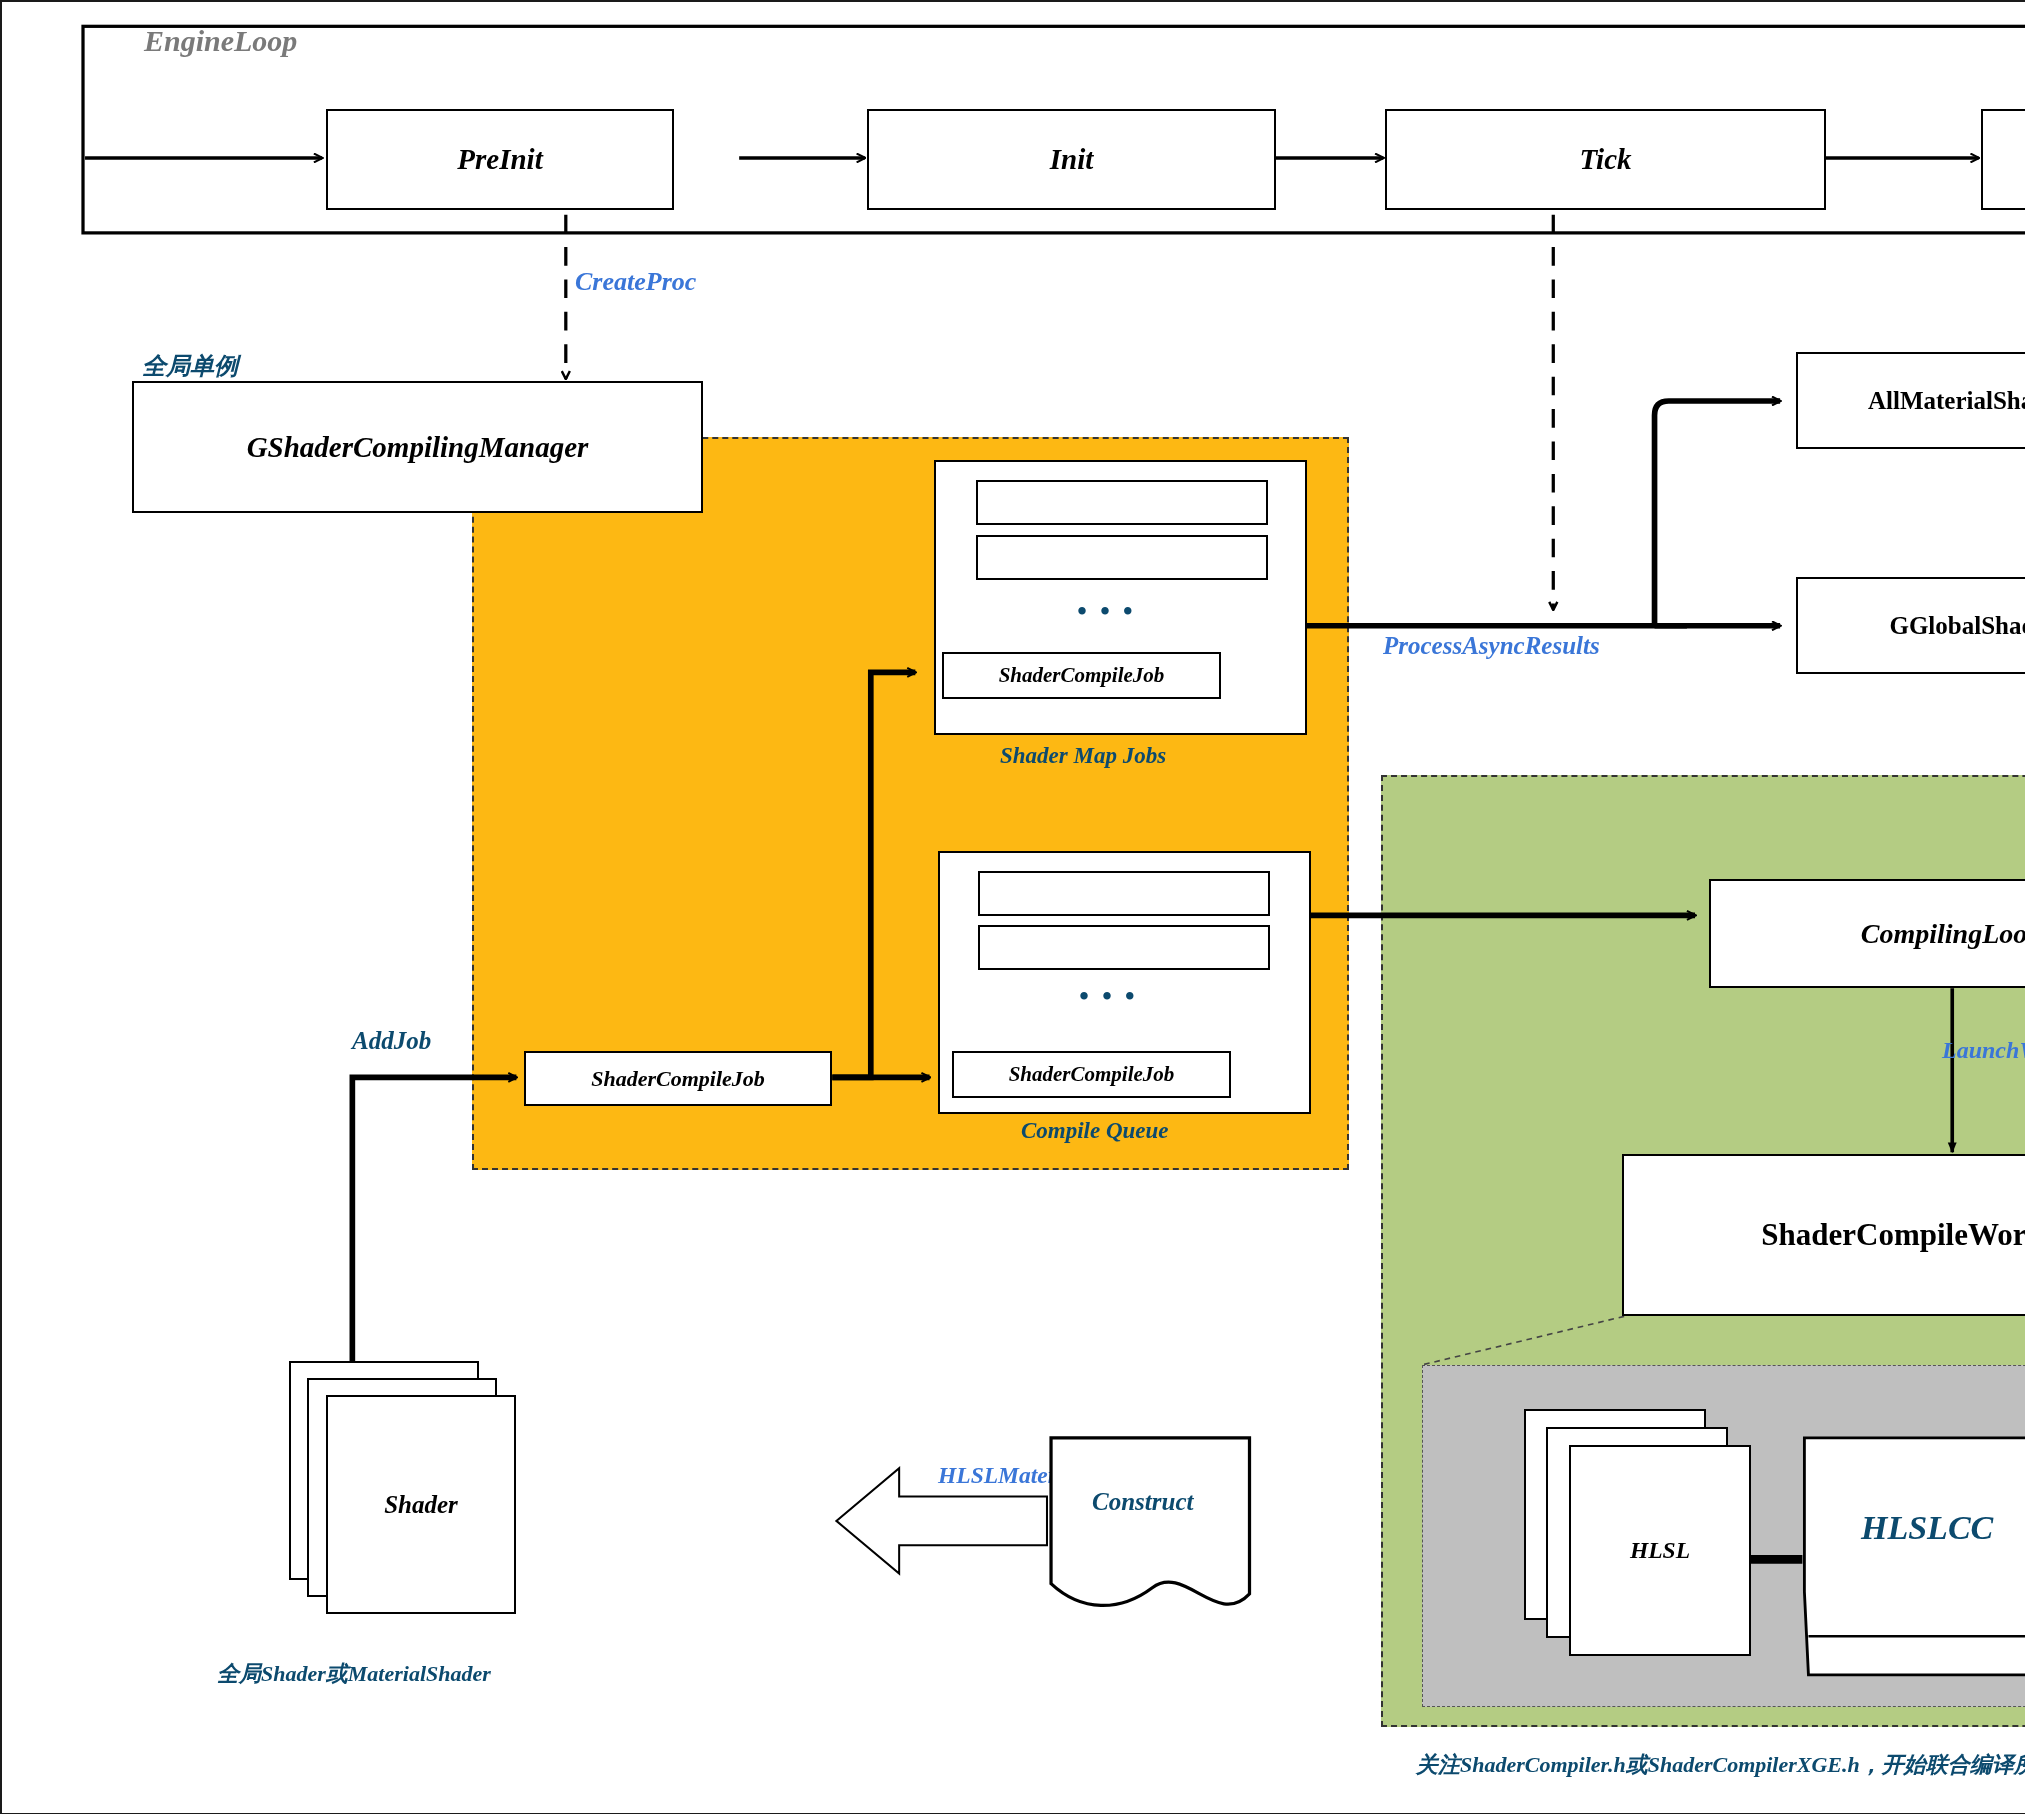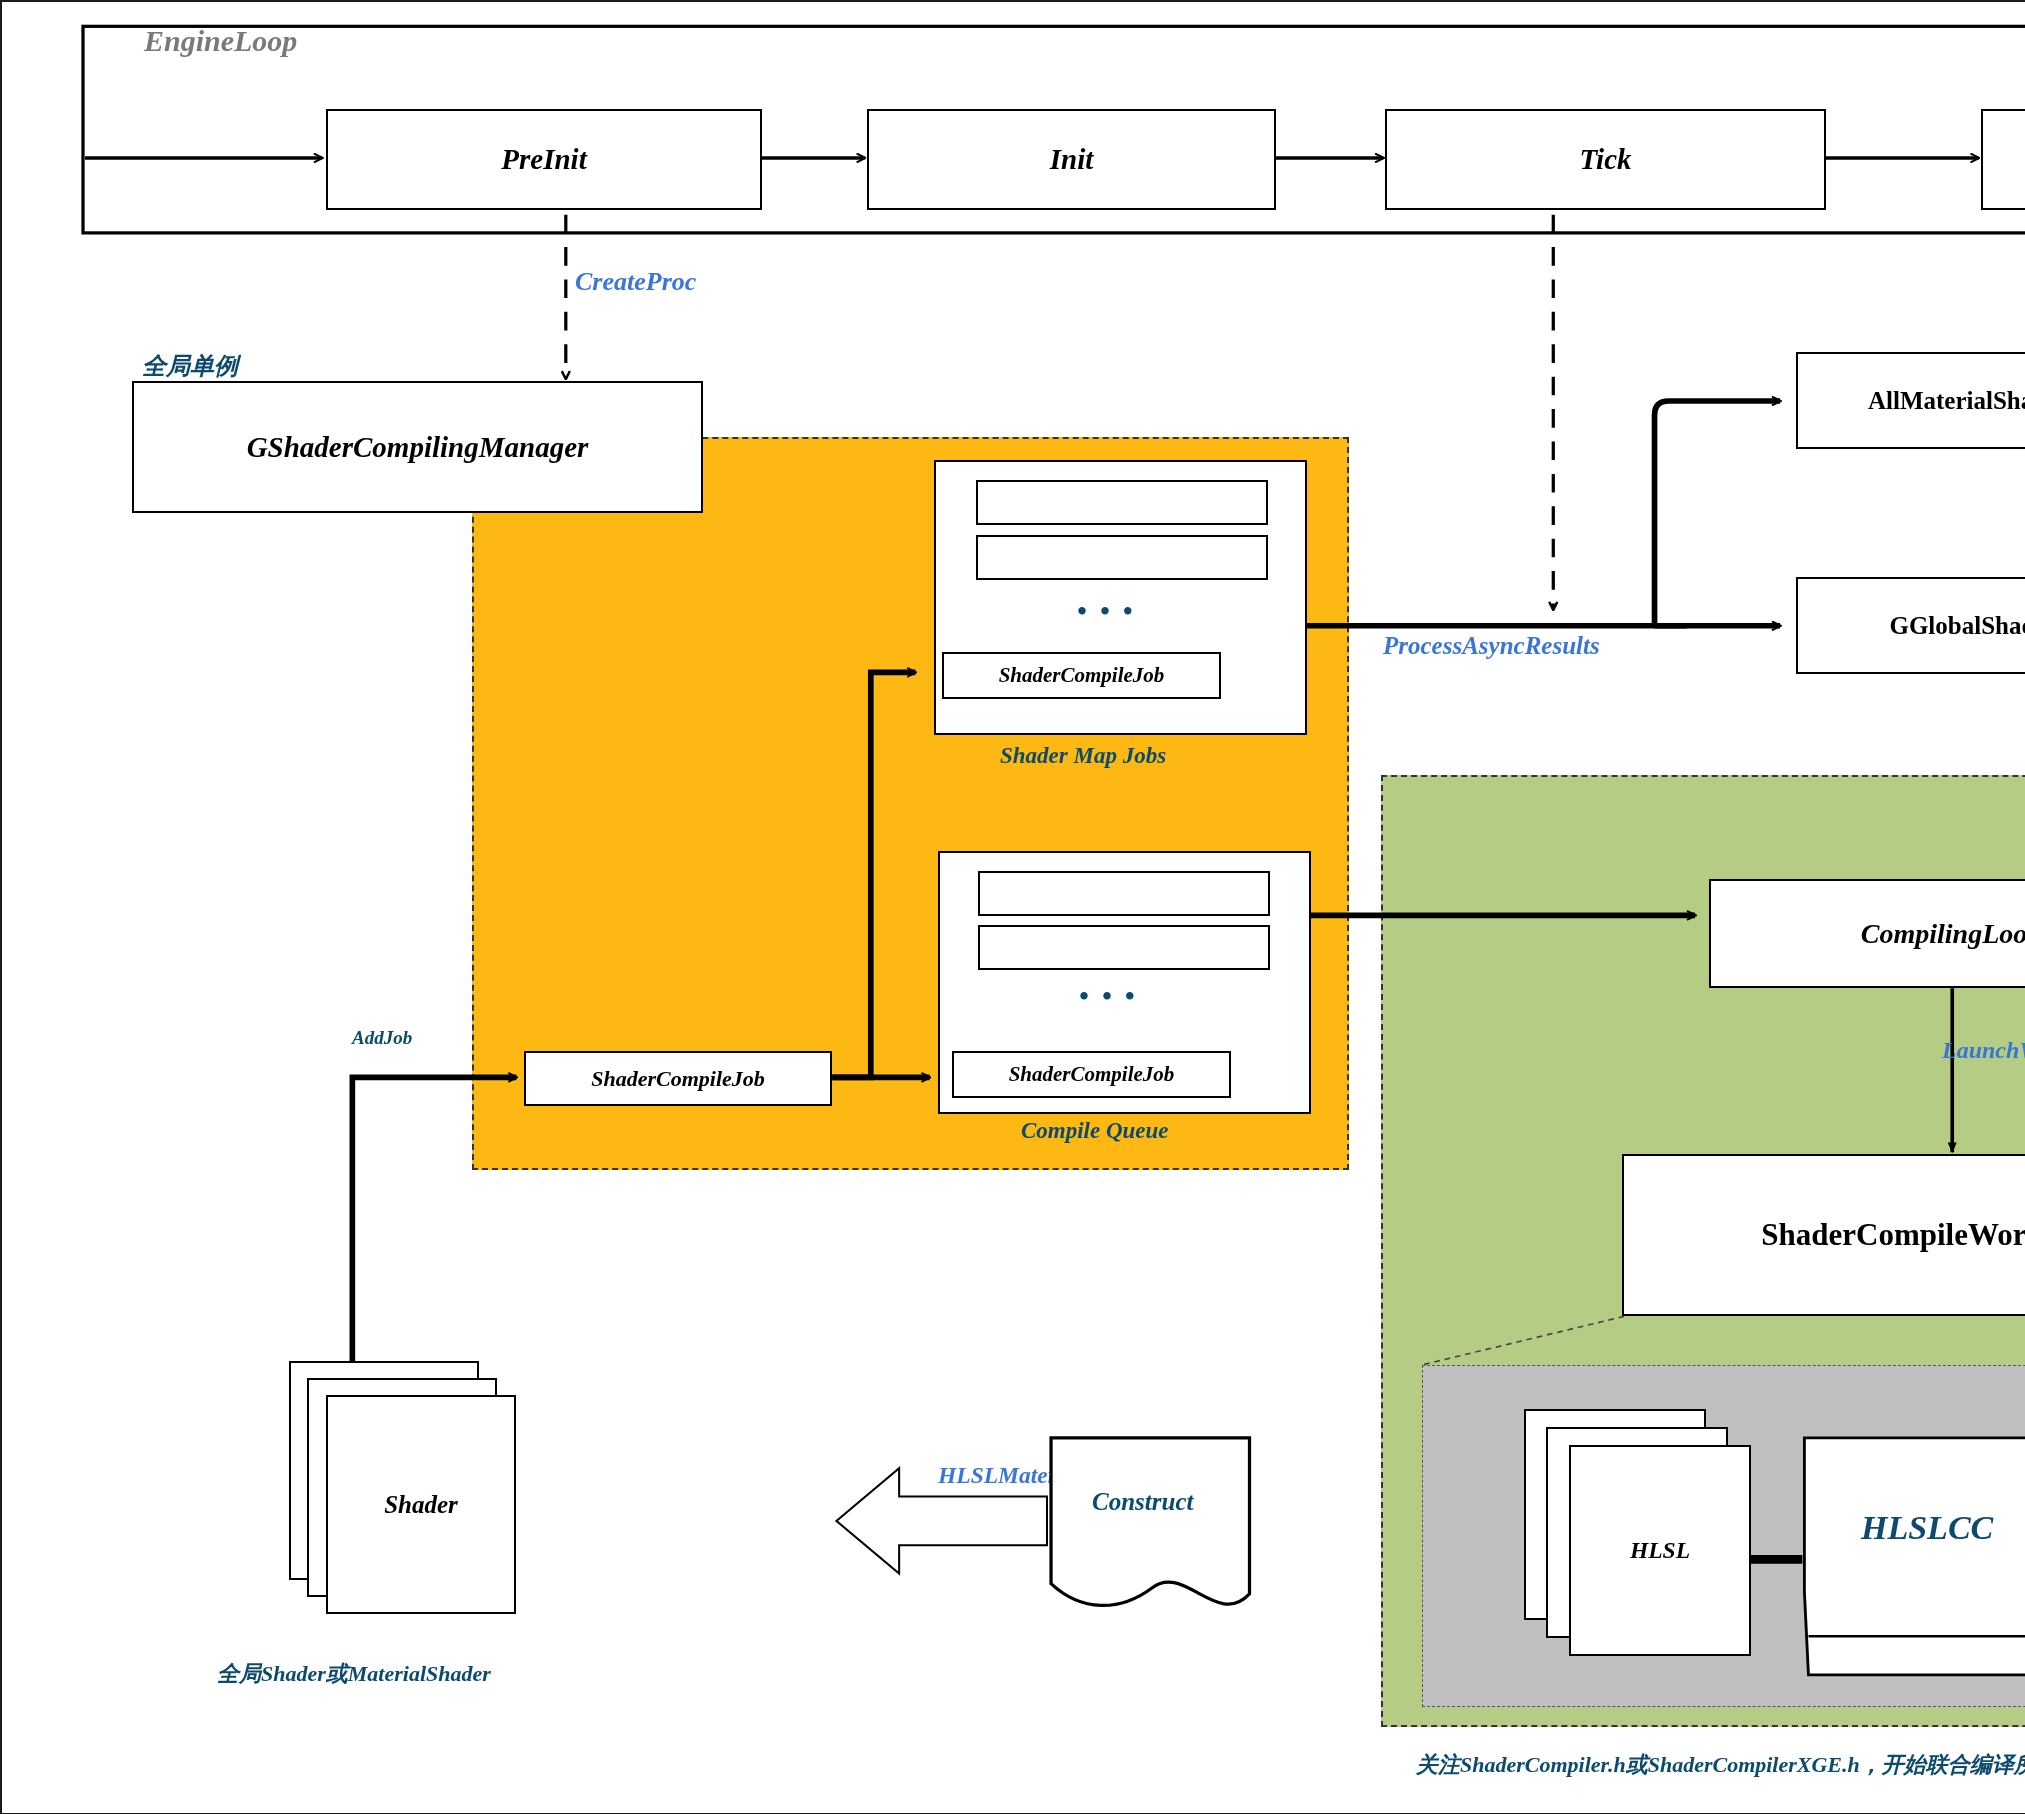--- a/index.html
+++ b/index.html
@@ -94,21 +94,21 @@
     <line x1="5110" y1="3800" x2="5380" y2="3800" stroke="#000" stroke-width="22" marker-end="url(#arSolid)"></line>
 
     <path d="M5465,960 L5630,1300 M5465,1620 L5630,1300" fill="none" stroke="#333" stroke-width="4" stroke-dasharray="14,12"></path>
     <path d="M5630,1220 L5965,1220 L5965,1110 L6170,1300 L5965,1490 L5965,1380 L5630,1380 Z" fill="#ffffff" stroke="#000" stroke-width="5"></path>
 
     <path d="M2580,3690 L2215,3690 L2215,3620 L2060,3750 L2215,3880 L2215,3810 L2580,3810 Z" fill="#ffffff" stroke="#000" stroke-width="5"></path>
   </svg>
 
   <div class="grey-title" style="left:142px;top:22px;font-size:30px;">EngineLoop</div>
 
-  <div class="box it" style="left:324px;top:107px;width:436px;height:101px;font-size:29px;">PreInit</div>
+  <div class="box it" style="left:324px;top:107px;width:348px;height:101px;font-size:29px;">PreInit</div>
   <div class="box it" style="left:1383px;top:107px;width:441px;height:101px;font-size:29px;">Tick</div>
   <div class="box it" style="left:865px;top:107px;width:409px;height:101px;font-size:29px;">Init</div>
   <div class="box it" style="left:1979px;top:107px;width:405px;height:101px;font-size:29px;">Exit</div>
 
   <div class="lbl bold" style="left:140px;top:348px;font-size:24px;">全局单例</div>
   <div class="blue" style="left:573px;top:265px;font-size:26px;">CreateProc</div>
   <div class="box it thin" style="left:130px;top:379px;width:571px;height:132px;font-size:29px;">GShaderCompilingManager</div>
 
   <div class="box" style="left:932px;top:458px;width:373px;height:275px;"></div>
   <div class="box thin" style="left:974px;top:478px;width:292px;height:45px;"></div>
@@ -118,21 +118,21 @@
   <div class="lbl it bold" style="left:998px;top:741px;font-size:23px;">Shader Map Jobs</div>
 
   <div class="box" style="left:936px;top:849px;width:373px;height:263px;"></div>
   <div class="box thin" style="left:976px;top:869px;width:292px;height:45px;"></div>
   <div class="box thin" style="left:976px;top:923px;width:292px;height:45px;"></div>
   <div class="lbl bold" style="left:1077px;top:978px;font-size:27.5px;letter-spacing:3.2px;">•  •  •</div>
   <div class="box it thin" style="left:950px;top:1049px;width:279px;height:47px;font-size:21px;">ShaderCompileJob</div>
   <div class="lbl it bold" style="left:1019px;top:1116px;font-size:23px;">Compile Queue</div>
 
   <div class="box it thin" style="left:522px;top:1049px;width:308px;height:55px;font-size:22px;">ShaderCompileJob</div>
-  <div class="lbl it" style="left:350px;top:1025px;font-size:19px;">AddJob</div>
+  <div class="lbl it" style="left:350px;top:1025px;font-size:25px;">AddJob</div>
 
   <div class="blue" style="left:1381px;top:630px;font-size:25px;">ProcessAsyncResults</div>
   <div class="box bold" style="left:1794px;top:350px;width:405px;height:97px;font-size:25px;">AllMaterialShaderMaps</div>
   <div class="box bold" style="left:1794px;top:575px;width:405px;height:97px;font-size:25px;">GGlobalShaderMap</div>
 
   <svg class="overlay" viewBox="0 0 6913 4481">
     <path d="M6155,870 L6640,870 L6640,1255 C6560,1340 6480,1180 6400,1240 C6320,1300 6230,1300 6155,1230 Z" fill="#fff" stroke="#000" stroke-width="8"></path>
     <path d="M6155,1410 L6640,1410 L6640,1790 C6560,1875 6480,1715 6400,1775 C6320,1835 6230,1835 6155,1765 Z" fill="#fff" stroke="#000" stroke-width="8"></path>
   </svg>
 

